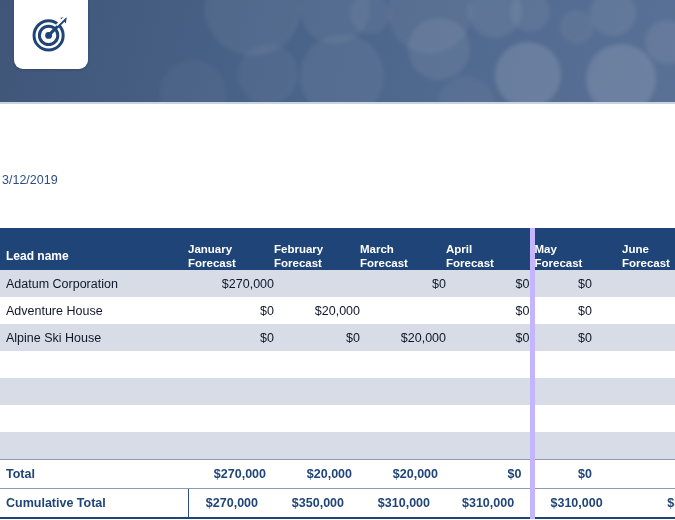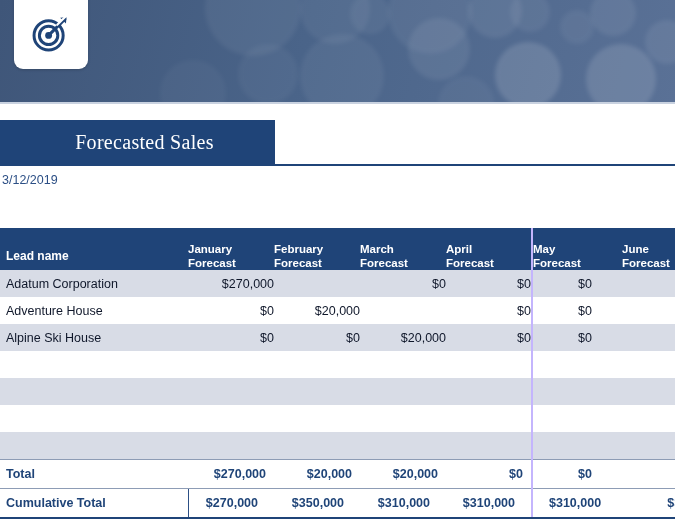--- a/index.html
+++ b/index.html
@@ -155,21 +155,21 @@
   }
   tbody td.lead {
     text-align: left;
     padding-left: 6px;
   }
   tbody td.may  { padding-right: 30px; }
   tbody tr.band td { background: #d8dce6; }
   tbody tr.plain td { background: #ffffff; }
 
   
-  .colsep { border-left: 2px solid #c4b5fd; }
+  .colsep { border-left: 5px solid #c4b5fd; }
 
   
   tr.total-row td {
     height: 29px;
     background: #ffffff;
     color: #1f4478;
     font-size: 12.5px;
     font-weight: bold;
     text-align: right;
     padding: 0 8px;
@@ -231,25 +231,20 @@
           <path d="M21.5 26.5 L38.5 9.5" stroke="#1f4478" stroke-width="3.1" stroke-linecap="round"></path>
           <path d="M33.6 8.2 L40.2 7.6 L39.6 14.2 Z" fill="#1f4478"></path>
           <path d="M30.5 15.5 L39.8 6.2" stroke="#ffffff" stroke-width="2.2" stroke-linecap="round"></path>
         </svg>
       </span>
     </div>
 
     <div class="banner-underline"></div>
   </div>
 
-  <div class="titlebar-wrap">
-    <div class="titlebar-block"></div>
-    <div class="title-text">Forecasted Sales</div>
-    <div class="titlebar-rule"></div>
-  </div>
 
   <div class="date-text">3/12/2019</div>
 
   <div class="sheet">
     <table class="grid">
       <colgroup>
         <col class="c-lead">
           <col class="c-mon">
           <col class="c-mon">
           <col class="c-mon">

